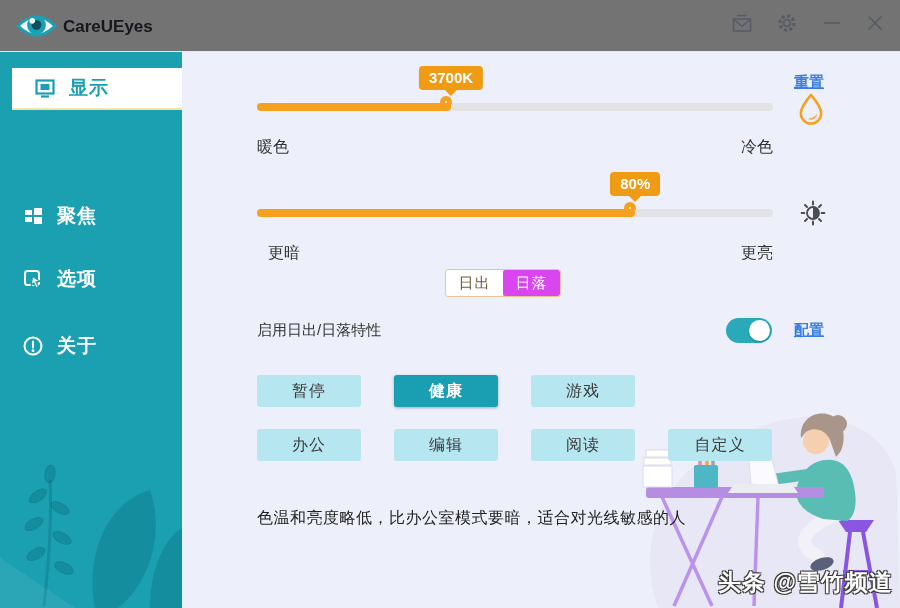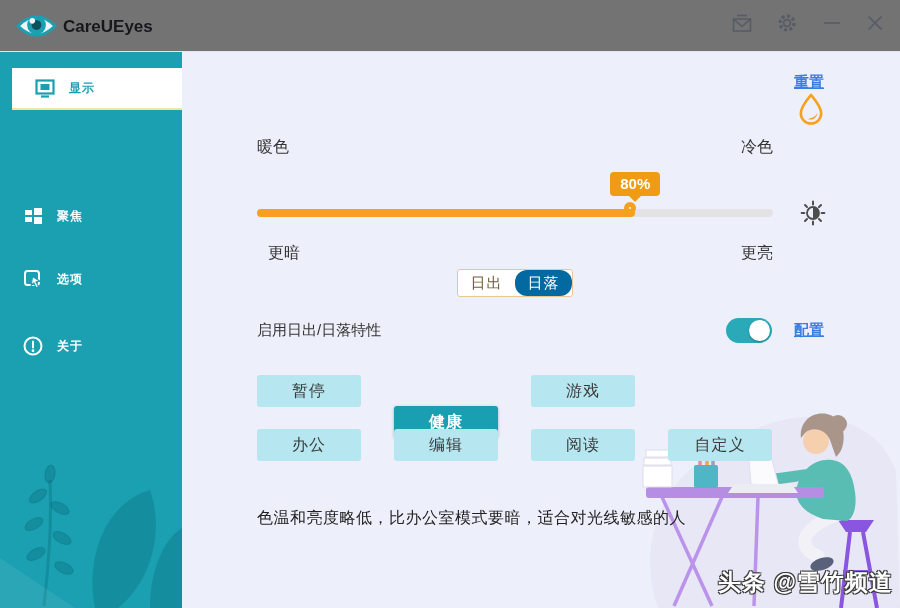--- a/index.html
+++ b/index.html
@@ -9,48 +9,48 @@
 
   
   .topbar{left:0;top:0;width:900px;height:52px;background:#737373;border-bottom:1px solid #e4e7f0;}
   .app-title{left:63px;top:17px;font-size:17px;font-weight:bold;color:#17171c;}
   .winbtn{width:26px;height:26px;top:10px;cursor:pointer;display:flex;align-items:center;justify-content:center;}
 
   
   .sidebar{left:0;top:52px;width:182px;height:556px;background:#1aa0b1;overflow:hidden;}
   .side-item{position:absolute;left:0;width:182px;height:40px;color:#fff;cursor:pointer;display:flex;align-items:center;}
   .side-item .sicon{margin-left:22px;width:22px;height:22px;flex:0 0 22px;}
-  .side-item .slabel{margin-left:13px;font-size:12px;font-weight:bold;letter-spacing:1px;}
+  .side-item .slabel{margin-left:13px;font-size:19px;font-weight:bold;letter-spacing:1px;}
   .side-item.sel{left:12px;width:170px;background:#fff;color:#1a9fb1;height:42px;border-bottom:2px solid #f1e4a6;}
 
   
   .link{color:#3b7de0;font-size:15px;text-decoration:underline;cursor:pointer;font-weight:bold;}
 
   
   .slider{height:22px;width:516px;cursor:pointer;}
   .slider .track{position:absolute;left:0;top:7px;width:100%;height:8px;background:#e3e3e5;border-radius:4px;}
   .slider .fill{position:absolute;left:0;top:7px;height:8px;background:#f5a01e;border-radius:4px;}
   .slider .thumb{position:absolute;top:0;width:12px;height:12px;background:#fff;border:5px solid #f5a01e;border-radius:50%;margin-left:-11px;cursor:pointer;}
   .slider .tip{position:absolute;top:-30px;transform:translateX(-50%);background:#ef9b13;color:#fff;font-size:15px;font-weight:bold;padding:3px 10px 4px;border-radius:4px;white-space:nowrap;}
   .slider .tip:after{content:"";position:absolute;left:50%;bottom:-6px;margin-left:-6px;border:6px solid transparent;border-top-color:#ef9b13;border-bottom:none;}
   .slabeltxt{font-size:16px;color:#333;}
 
   
-  .segment{display:flex;border:1px solid #e9c795;border-radius:3px;background:#fff;overflow:hidden;cursor:pointer;margin-left:12px;}
+  .segment{display:flex;border:1px solid #e9c795;border-radius:3px;background:#fff;overflow:hidden;cursor:pointer;}
   .seg-opt{width:57px;height:26px;display:flex;align-items:center;justify-content:center;font-size:15px;color:#6f5c36;letter-spacing:1px;}
-  .seg-opt.sel{background:#0369a1;color:#fff;border-radius:12px;}
+  .seg-opt.sel{background:#d946ef;color:#fff;border-radius:2px;}
 
   
   .toggle{width:46px;height:25px;border-radius:13px;background:#bfc6cc;position:relative;cursor:pointer;}
   .toggle.sel{background:#2aa9b8;}
   .toggle .knob{position:absolute;top:2px;right:2px;width:21px;height:21px;border-radius:50%;background:#fff;box-shadow:0 1px 2px rgba(0,0,0,.25);}
 
   
   .modebtn{position:absolute;width:104px;height:32px;background:#b6e6f0;border:none;border-radius:3px;font-size:16px;color:#3a3a3a;letter-spacing:1px;cursor:pointer;display:flex;align-items:center;justify-content:center;}
-  .modebtn.sel{background:#199fb1;color:#fff;font-weight:bold;box-shadow:0 1px 3px rgba(0,60,70,.35);margin-top:31px;}
+  .modebtn.sel{background:#199fb1;color:#fff;font-weight:bold;box-shadow:0 1px 3px rgba(0,60,70,.35);}
 
   .desc{font-size:16px;color:#222;letter-spacing:.5px;margin-top:22px;}
   .watermark{font-size:23px;font-weight:bold;color:#fff;letter-spacing:1px;
     text-shadow:-1px -1px 0 #3a3a3a,1px -1px 0 #3a3a3a,-1px 1px 0 #3a3a3a,1px 1px 0 #3a3a3a;}
 </style>
 </head>
 <body>
 
 <div id="app">
 
@@ -178,20 +178,26 @@
     <path d="M148 68 L 170 72 L 179 107 L 151 104 Z" fill="#fbfbfd" stroke="#e0e0ec"></path>
     <path d="M134 104 L 192 104 L 198 113 L 128 113 Z" fill="#ececf3"></path>
   </svg>
 
   <div class="abs link" style="left:794px;top:73px">重置</div>
   <svg class="abs" style="left:796px;top:92px" width="30" height="33" viewBox="0 0 30 34">
     <path d="M15 3 C 15 3 4.5 15.5 4.5 22 a 10.5 10.5 0 0 0 21 0 C 25.5 15.5 15 3 15 3 Z" fill="none" stroke="#f5a01e" stroke-width="2.6" stroke-linejoin="round"></path>
     <path d="M21.5 21.5 a 6.8 6.8 0 0 1 -9.5 6.3 c 4.8 -0.8 8.4 -3 9.5 -6.3 Z" fill="#f5a01e"></path>
   </svg>
 
+  <div class="abs slider" style="left:257px;top:96px">
+    <div class="track"></div>
+    <div class="fill" style="width: 37.6%;"></div>
+    <div class="thumb" style="left: 37.6%;"></div>
+    <div class="tip" style="left: 37.6%;">3700K</div>
+  </div>
   <div class="abs slabeltxt" style="left:257px;top:137px">暖色</div>
   <div class="abs slabeltxt" style="left:741px;top:137px">冷色</div>
 
   <div class="abs slider" style="left:257px;top:202px">
     <div class="track"></div>
     <div class="fill" style="width: 73.3%;"></div>
     <div class="thumb" style="left: 73.3%;"></div>
     <div class="tip" style="left: 73.3%;">80%</div>
   </div>
   <svg class="abs" style="left:799px;top:199px" width="28" height="28" viewBox="0 0 28 28">

